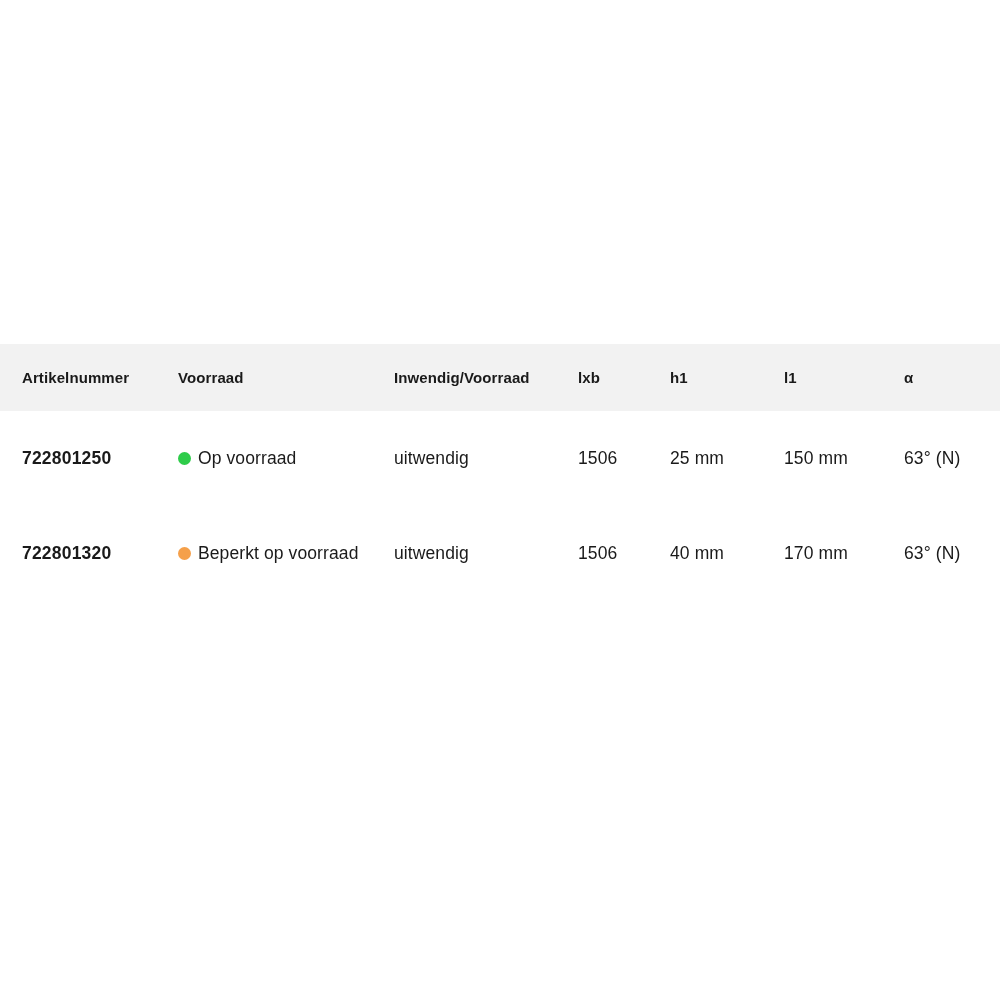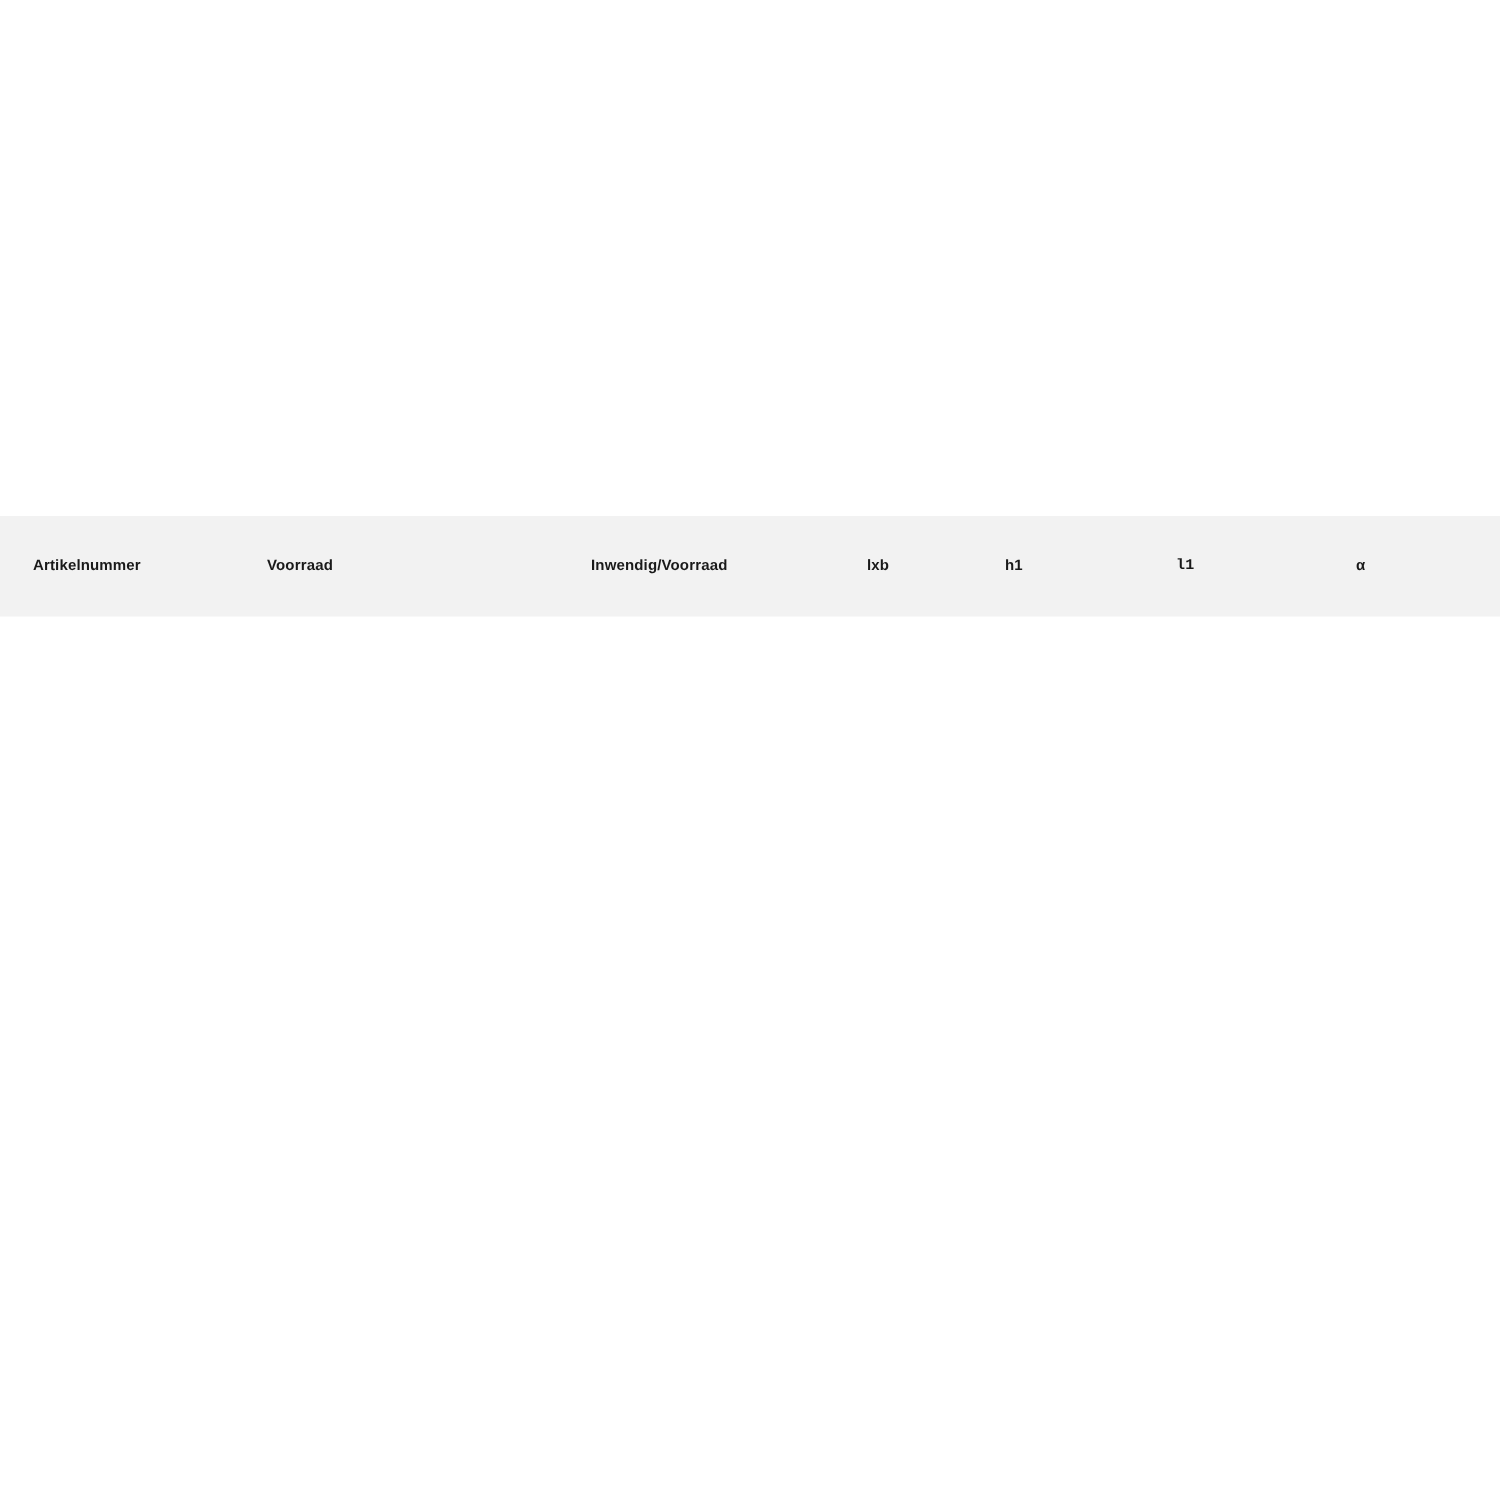--- a/index.html
+++ b/index.html
@@ -25,21 +25,21 @@
     border-collapse: collapse;
     table-layout: fixed;
   }
 
   thead tr {
     background: #f2f2f2;
   }
 
   thead th {
     height: 67px;
-    font-size: 10px;
+    font-size: 15px;
     font-weight: bold;
     text-align: left;
     color: #1a1a1a;
     padding: 0;
     vertical-align: middle;
     letter-spacing: 0.1px;
   }
 
   tbody td {
     height: 95px;
@@ -65,21 +65,21 @@
   col.c-lxb   { width:  94px; }
   col.c-h1    { width: 114px; }
   col.c-l1    { width: 120px; }
   col.c-alpha { width: 112px; }
 
   th.pad-art, td.pad-art     { padding-left: 22px; }
   th.pad-stock, td.pad-stock { padding-left: 20px; }
   th.pad-io, td.pad-io       { padding-left: 20px; }
   th.pad-lxb, td.pad-lxb     { padding-left: 18px; }
   th.pad-h1, td.pad-h1       { padding-left: 16px; }
-  th.pad-l1, td.pad-l1       { padding-left: 16px; font-family: Liberation Mono, monospace; }
+  th.pad-l1, td.pad-l1       { padding-left: 16px; }
   th.pad-alpha, td.pad-alpha { padding-left: 16px; }
 
   .stock-cell {
     display: flex;
     align-items: center;
     gap: 7px;
     white-space: nowrap;
   }
 
   .dot {
@@ -112,17 +112,45 @@
         <th class="pad-stock">Voorraad</th>
         <th class="pad-io">Inwendig/Voorraad</th>
         <th class="pad-lxb">lxb</th>
         <th class="pad-h1">h1</th>
         <th class="pad-l1">l1</th>
         <th class="pad-alpha">α</th>
       </tr>
     </thead>
     <tbody>
 
+      <tr>
+        <td class="artnr pad-art">722801250</td>
+        <td class="pad-stock">
+          <span class="stock-cell">
+            <span class="dot" style="background:#2ecc4a"></span>
+            <span>Op voorraad</span>
+          </span>
+        </td>
+        <td class="pad-io">uitwendig</td>
+        <td class="pad-lxb nowrap">1506</td>
+        <td class="pad-h1 nowrap">25 mm</td>
+        <td class="pad-l1 nowrap">150 mm</td>
+        <td class="pad-alpha nowrap">63° (N)</td>
+      </tr>
 
+      <tr>
+        <td class="artnr pad-art">722801320</td>
+        <td class="pad-stock">
+          <span class="stock-cell">
+            <span class="dot" style="background:#f5a04a"></span>
+            <span>Beperkt op voorraad</span>
+          </span>
+        </td>
+        <td class="pad-io">uitwendig</td>
+        <td class="pad-lxb nowrap">1506</td>
+        <td class="pad-h1 nowrap">40 mm</td>
+        <td class="pad-l1 nowrap">170 mm</td>
+        <td class="pad-alpha nowrap">63° (N)</td>
+      </tr>
 
     </tbody>
   </table>
 </div>
 
 </body></html>

